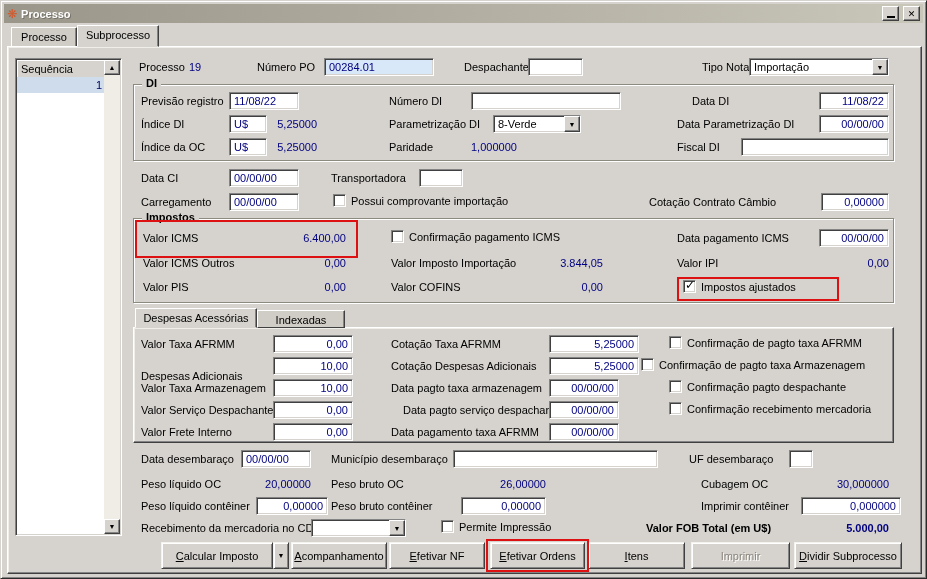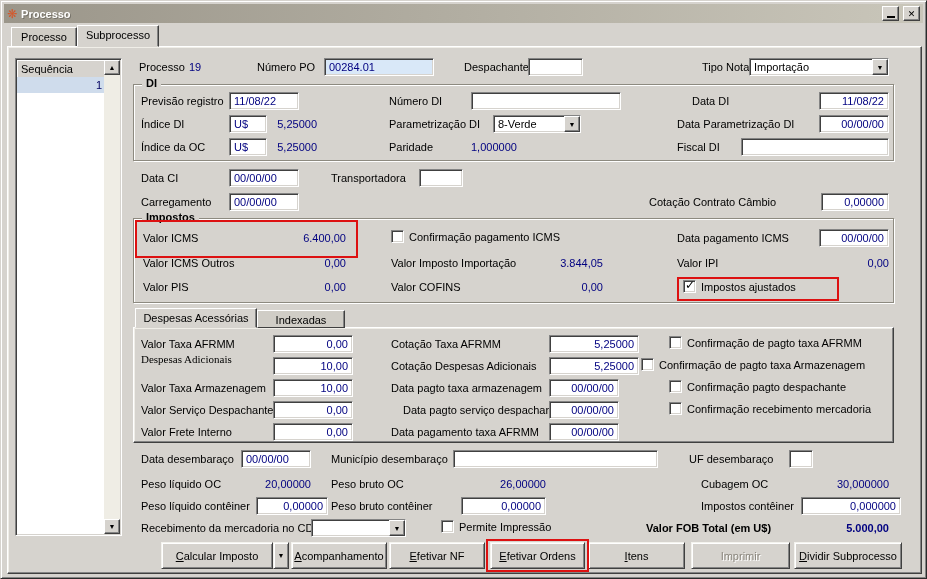--- a/index.html
+++ b/index.html
@@ -160,20 +160,24 @@
   <span class="lbl" style="left:676px;top:140px;">Fiscal DI</span>
   <div class="fld" style="left:740px;top:137px;width:148px;"></div>
 
   <span class="lbl" style="left:140px;top:171px;">Data CI</span>
   <div class="fld" style="left:228px;top:168px;width:70px;">00/00/00</div>
   <span class="lbl" style="left:330px;top:171px;">Transportadora</span>
   <div class="fld" style="left:418px;top:168px;width:44px;"></div>
 
   <span class="lbl" style="left:140px;top:195px;">Carregamento</span>
   <div class="fld" style="left:228px;top:192px;width:70px;">00/00/00</div>
+  <div class="chk" style="left:332px;top:193px;">
+    <span class="box"></span>
+    <span>Possui comprovante importação</span>
+  </div>
   <span class="lbl" style="left:648px;top:195px;">Cotação Contrato Câmbio</span>
   <div class="fld num" style="left:820px;top:192px;width:68px;">0,00000</div>
 
   <div class="grp" style="left:132px;top:217px;width:761px;height:85px;">
     <span class="cap">Impostos</span>
   </div>
   <span class="lbl" style="left:142px;top:231px;">Valor ICMS</span>
   <span class="val num" style="left:250px;top:231px;width:95px;">6.400,00</span>
   <div class="chk" style="left:390px;top:229px;">
     <span class="box"></span>
@@ -204,21 +208,21 @@
 
   <span class="lbl" style="left:140px;top:337px;">Valor Taxa AFRMM</span>
   <div class="fld num" style="left:272px;top:334px;width:80px;">0,00</div>
   <span class="lbl" style="left:390px;top:337px;">Cotação Taxa AFRMM</span>
   <div class="fld num" style="left:548px;top:334px;width:90px;">5,25000</div>
   <div class="chk" style="left:668px;top:335px;">
     <span class="box"></span>
     <span>Confirmação de pagto taxa AFRMM</span>
   </div>
 
-  <span class="lbl" style="left:140px;top:352px;font-family:Liberation Serif, serif;">Despesas Adicionais</span>
+  <span class="lbl" style="left:140px;top:369px;">Despesas Adicionais</span>
   <div class="fld num" style="left:272px;top:356px;width:80px;">10,00</div>
   <span class="lbl" style="left:390px;top:359px;">Cotação Despesas Adicionais</span>
   <div class="fld num" style="left:548px;top:356px;width:90px;">5,25000</div>
   <div class="chk" style="left:640px;top:357px;">
     <span class="box"></span>
     <span>Confirmação de pagto taxa Armazenagem</span>
   </div>
 
   <span class="lbl" style="left:140px;top:381px;">Valor Taxa Armazenagem</span>
   <div class="fld num" style="left:272px;top:378px;width:80px;">10,00</div>
@@ -254,21 +258,21 @@
   <span class="val num" style="left:230px;top:477px;width:80px;">20,00000</span>
   <span class="lbl" style="left:330px;top:477px;">Peso bruto OC</span>
   <span class="val num" style="left:460px;top:477px;width:85px;">26,00000</span>
   <span class="lbl" style="left:700px;top:477px;">Cubagem OC</span>
   <span class="val num" style="left:800px;top:477px;width:88px;">30,000000</span>
 
   <span class="lbl" style="left:140px;top:499px;">Peso líquido contêiner</span>
   <div class="fld num" style="left:255px;top:496px;width:72px;">0,00000</div>
   <span class="lbl" style="left:330px;top:499px;">Peso bruto contêiner</span>
   <div class="fld num" style="left:460px;top:496px;width:85px;">0,00000</div>
-  <span class="lbl" style="left:700px;top:499px;">Impostos contêiner</span>
+  <span class="lbl" style="left:700px;top:499px;">Imprimir contêiner</span>
   <div class="fld num" style="left:800px;top:496px;width:100px;">0,000000</div>
 
   <span class="lbl" style="left:140px;top:521px;">Recebimento da mercadoria no CD</span>
   <div class="cmb" style="left:310px;top:518px;width:95px;">
     <span class="cmb-val"></span>
     <span class="cmb-btn">▼</span>
   </div>
   <div class="chk" style="left:440px;top:519px;">
     <span class="box"></span>
     <span>Permite Impressão</span>

